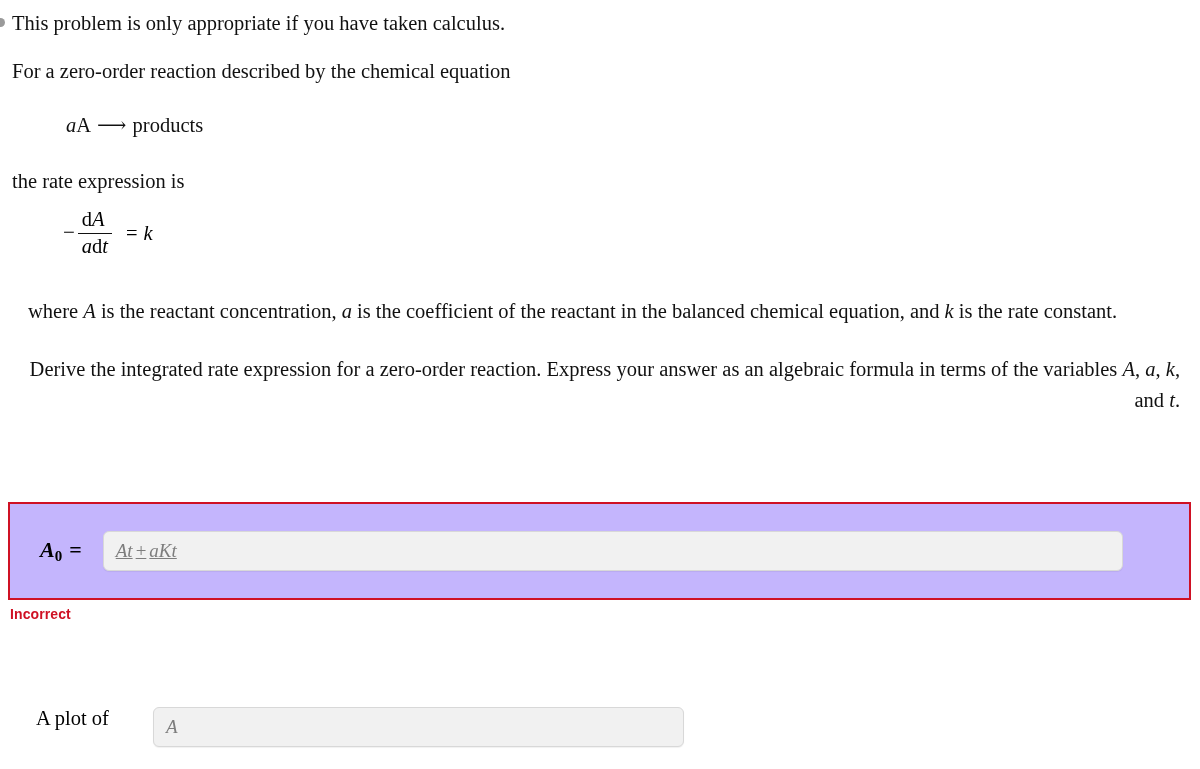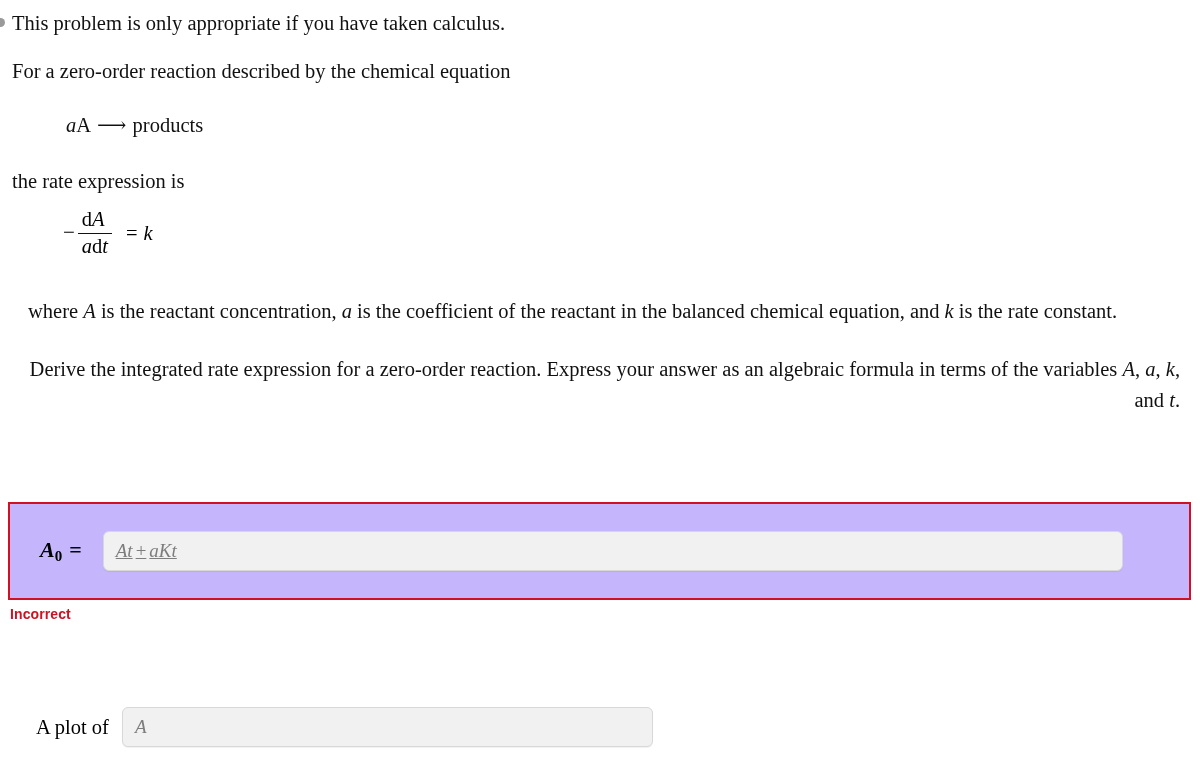--- a/index.html
+++ b/index.html
@@ -162,22 +162,23 @@
     color: #cf1124;
     letter-spacing: 0.1px;
   }
 
   
   .plot-row {
     position: absolute;
     left: 36px;
     top: 707px;
     display: flex;
-    align-items: center;
+    align-items: flex-start;
     font-size: 20.5px;
+    gap: 31px;
   }
   .plot-row .lead { white-space: nowrap; }
   .plot-row .mf-plot {
     width: 531px;
     margin-left: 13px;
     margin-right: 26px;
   }
   .plot-row .tail { white-space: nowrap; }
 </style>
 </head>

